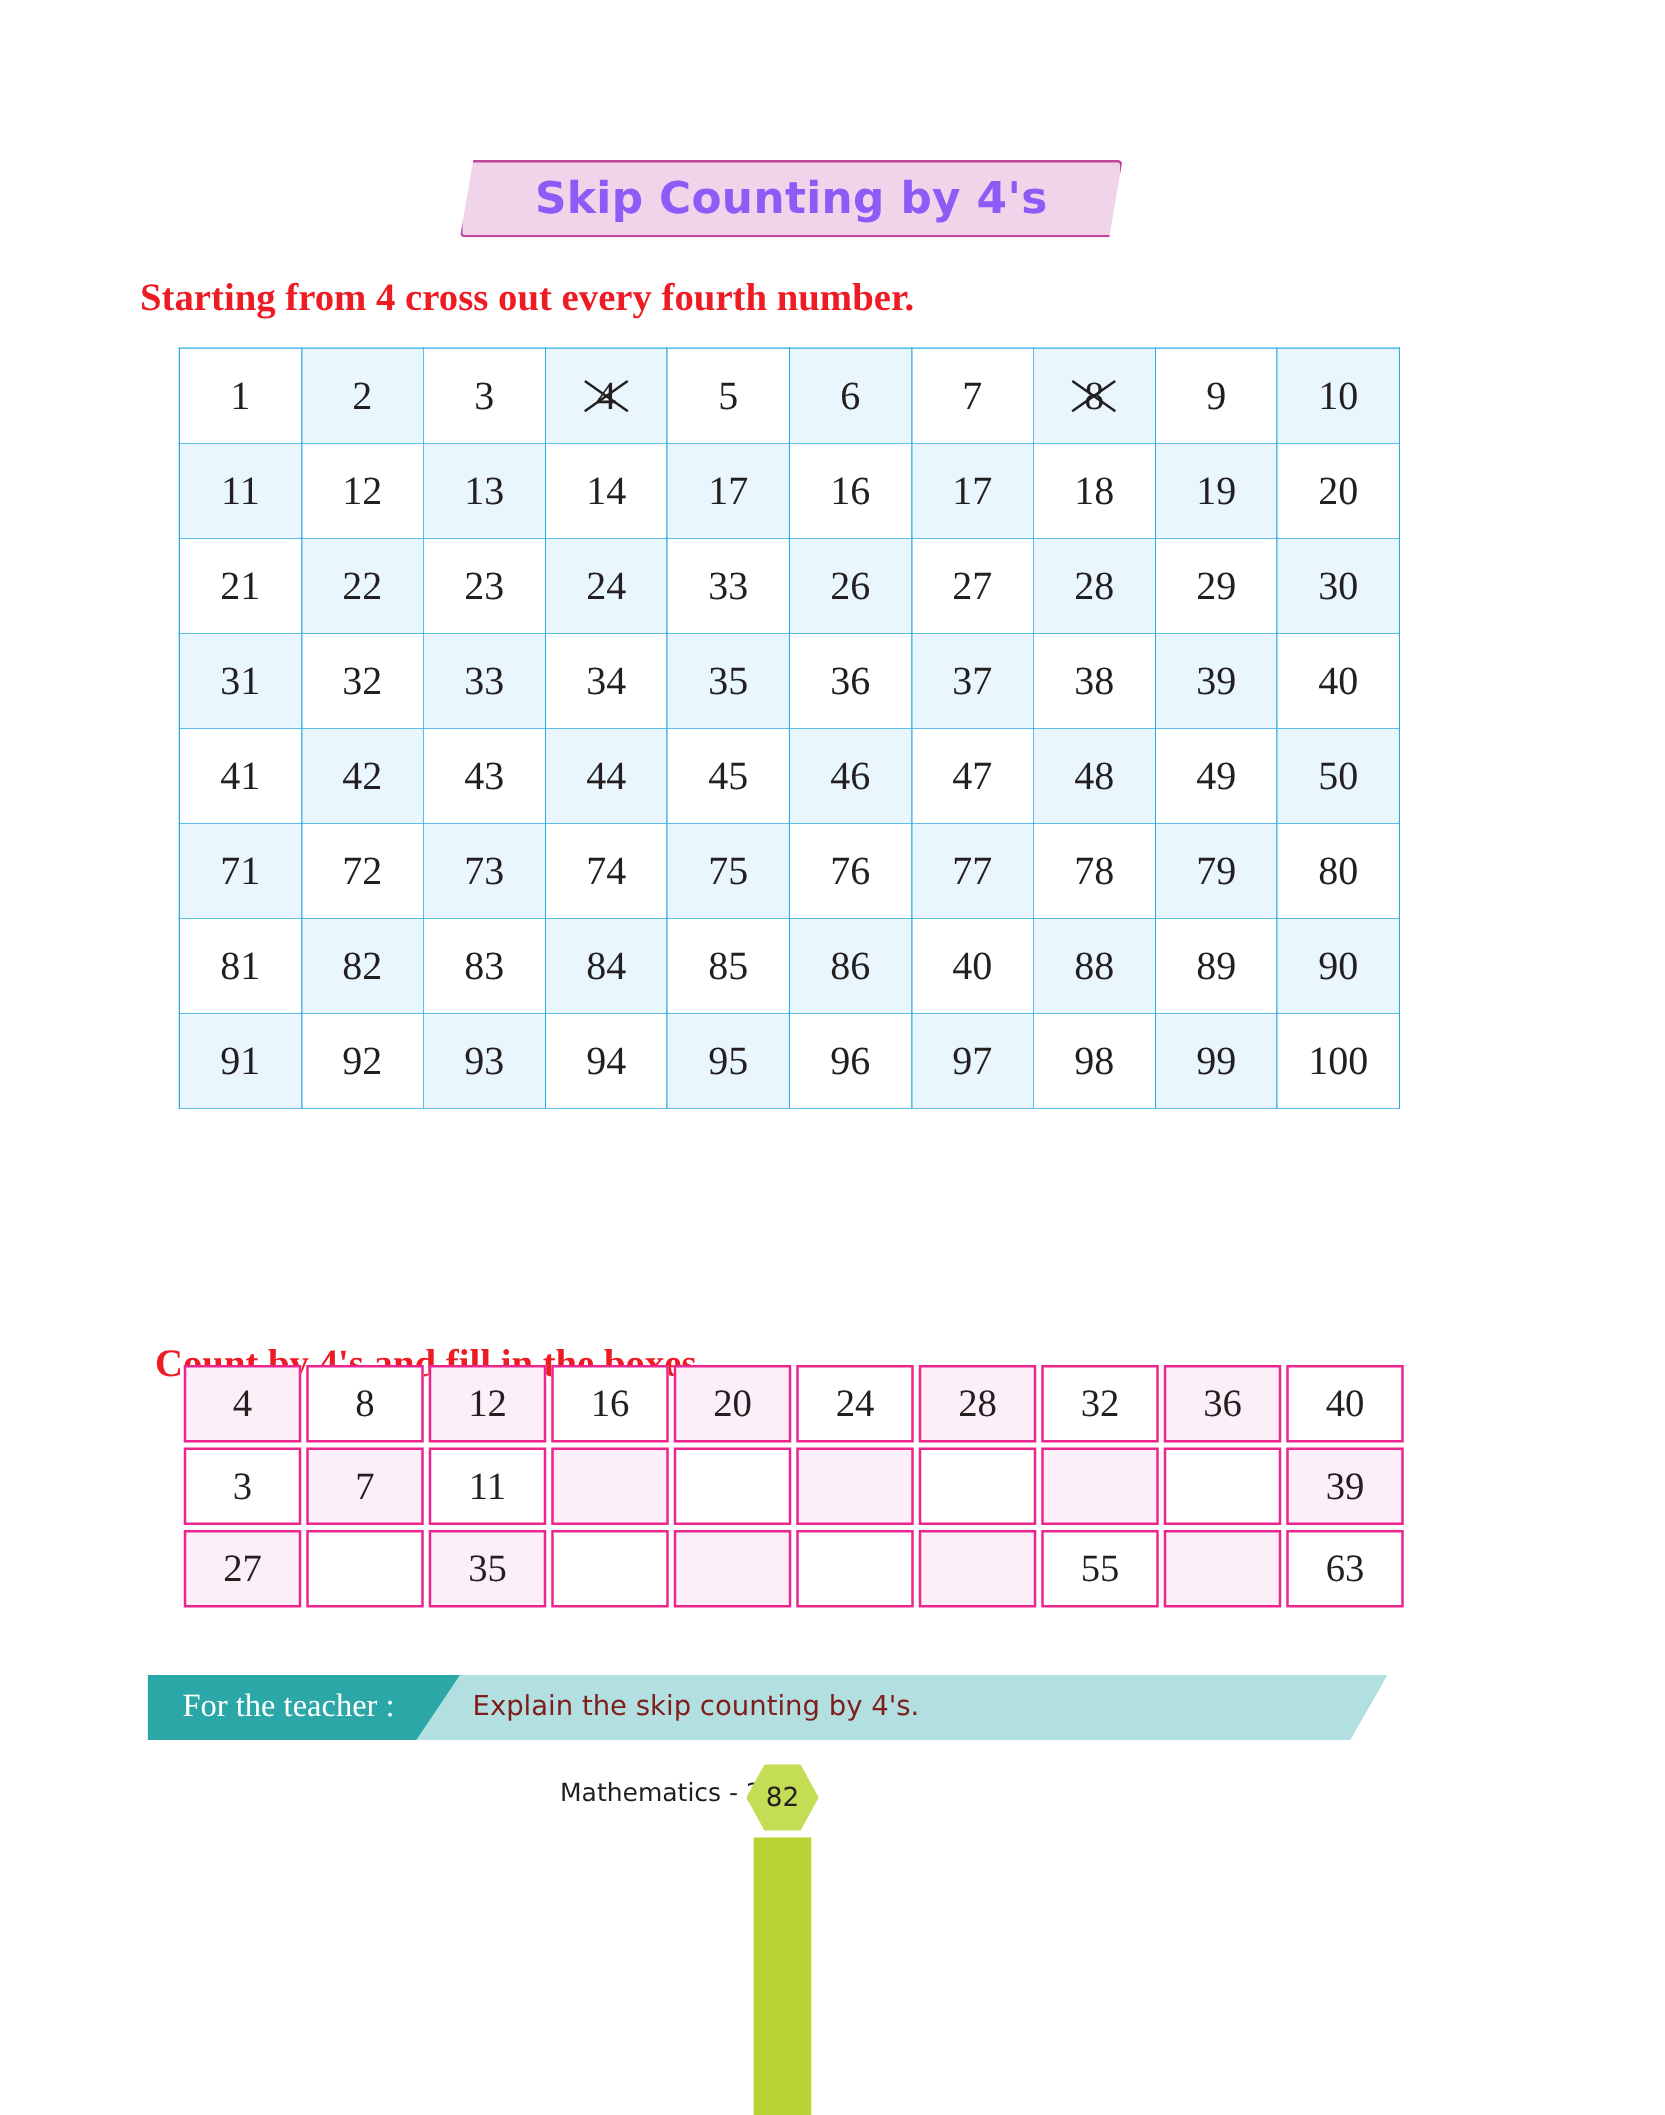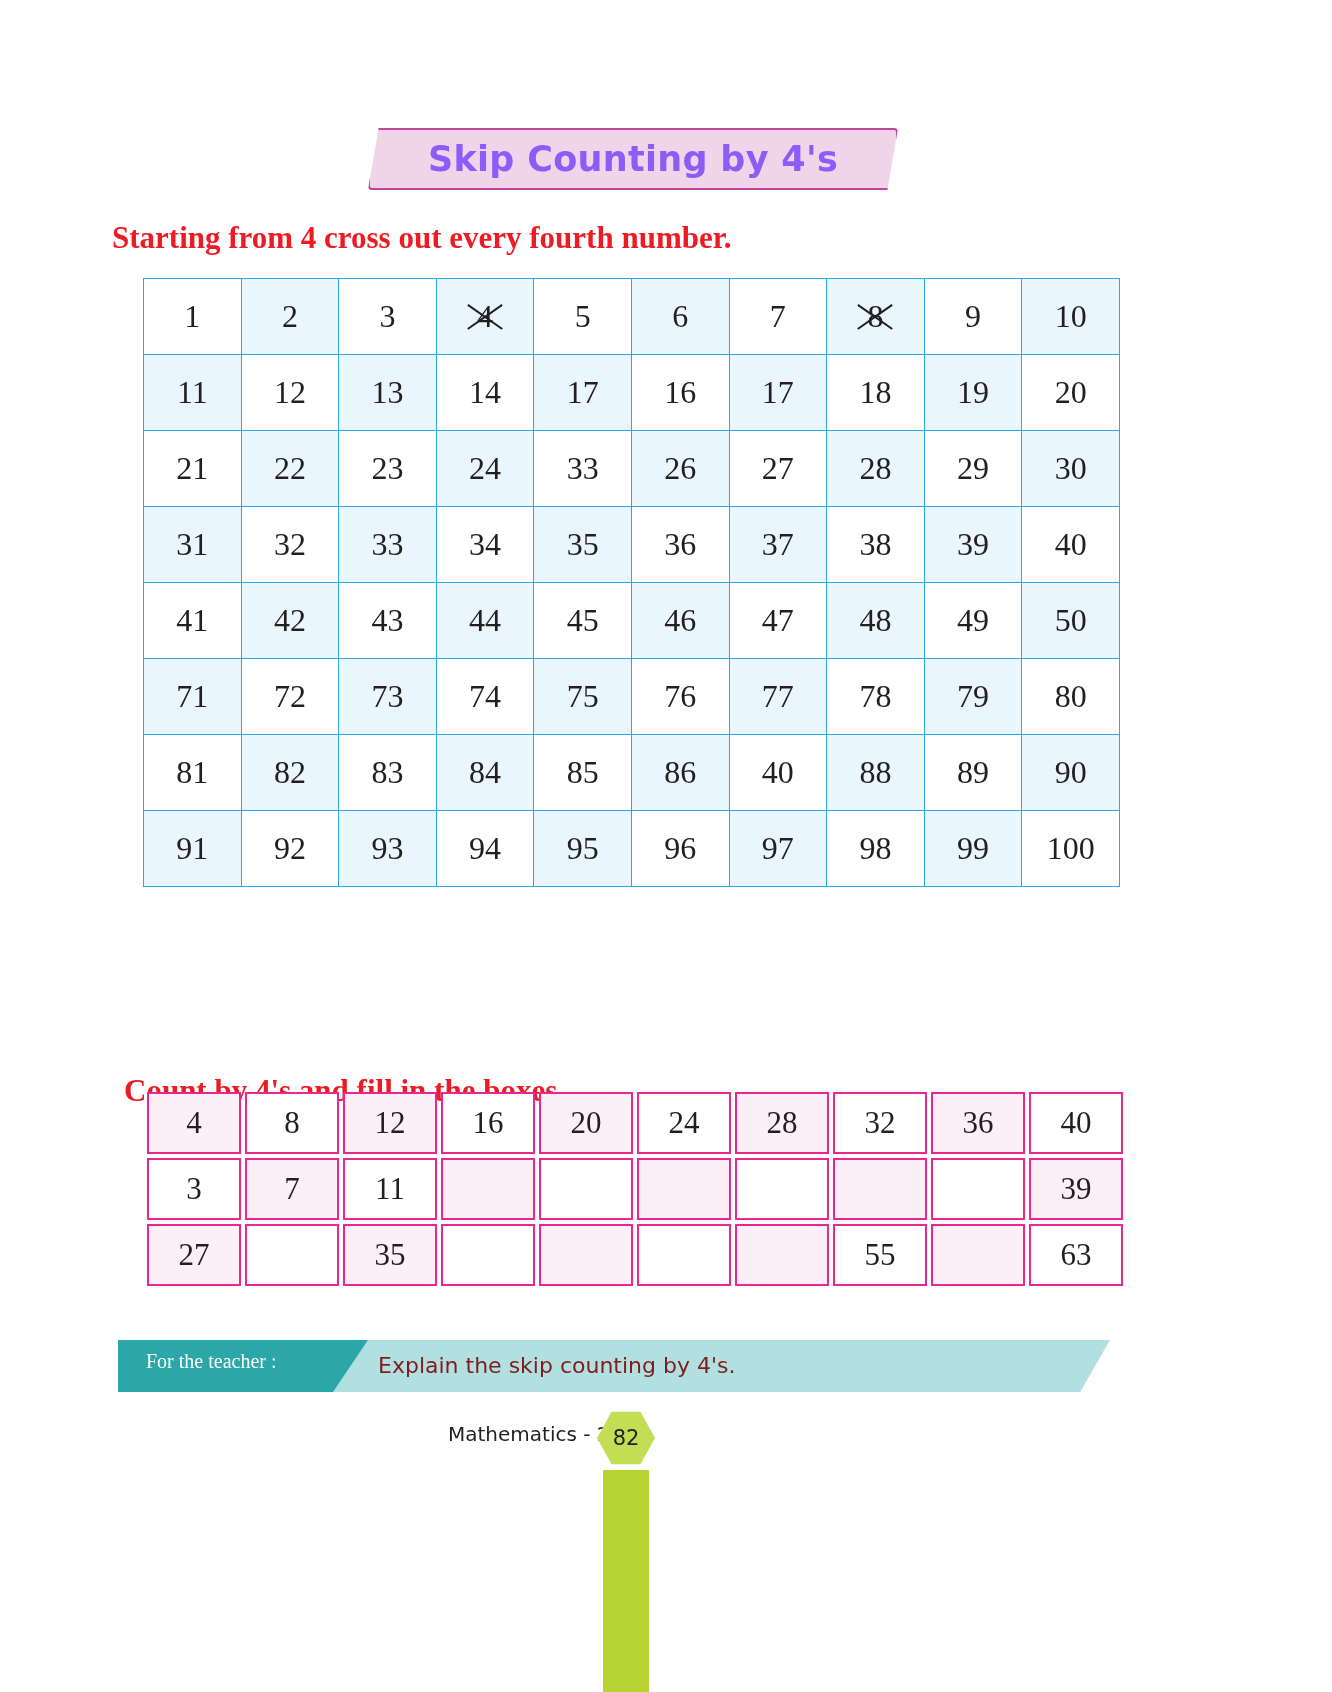--- a/index.html
+++ b/index.html
@@ -141,21 +141,21 @@
     width: 250px;
     height: 52px;
     background: #2ba7a7;
     clip-path: polygon(0 0, 100% 0, 86% 100%, 0 100%);
   }
   #teacher-strip .tab-label {
     position: absolute;
     left: 28px;
     top: 10px;
     font-family: "Liberation Serif", serif;
-    font-size: 20px;
+    font-size: 26px;
     color: #ffffff;
     white-space: nowrap;
   }
   #teacher-strip .teacher-note {
     position: absolute;
     left: 260px;
     top: 13px;
     font-family: "DejaVu Sans", sans-serif;
     font-size: 22px;
     color: #7f1d1d;

